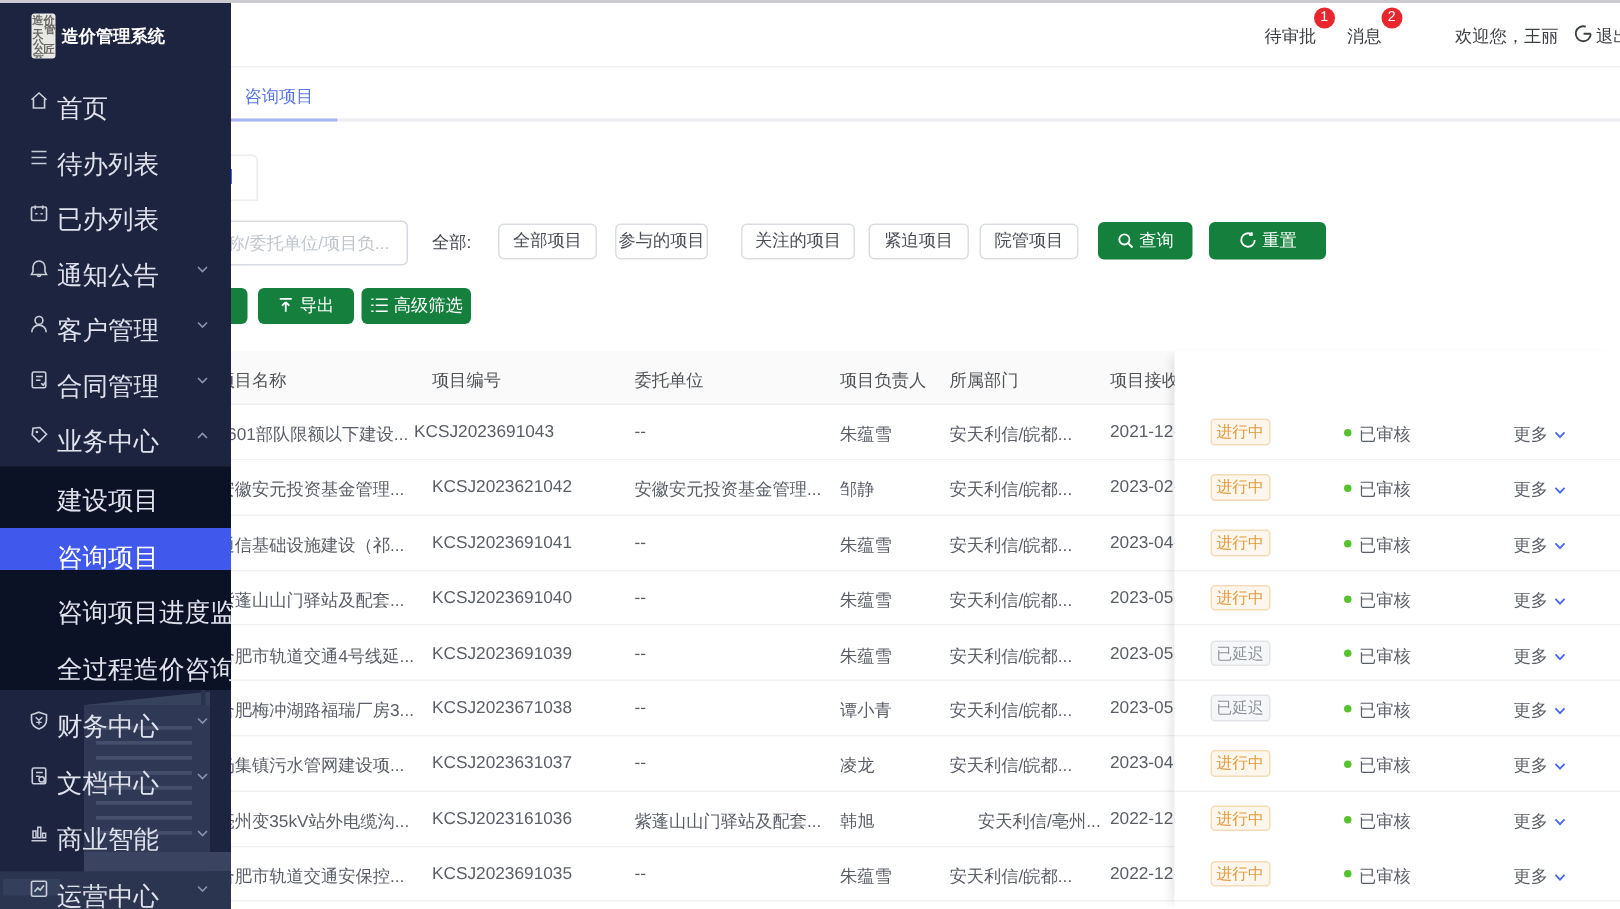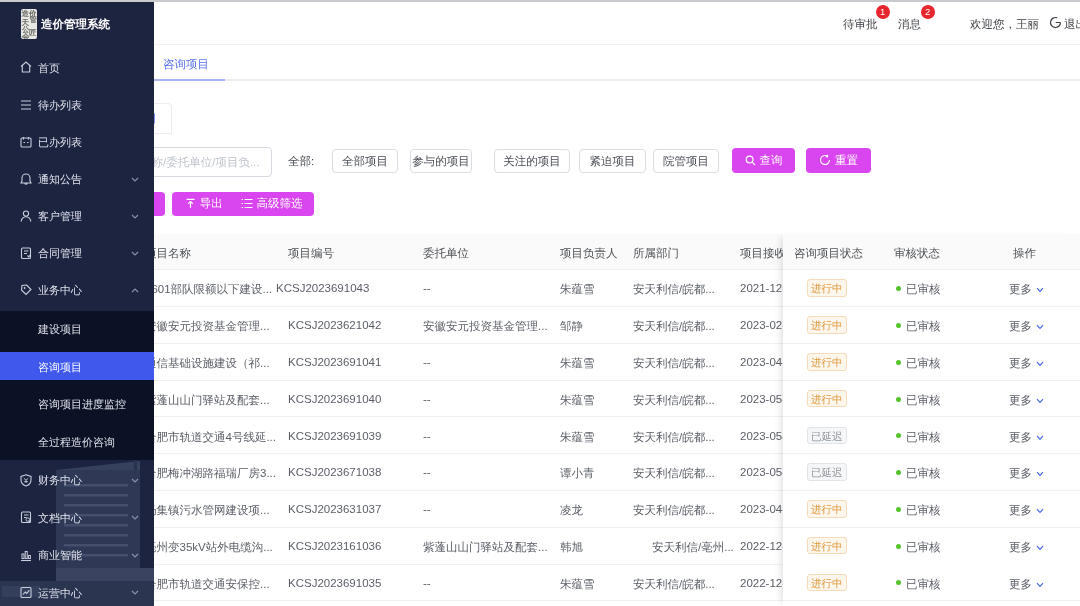--- a/index.html
+++ b/index.html
@@ -14,21 +14,21 @@
 #tagfull{position:absolute;left:0;top:79.4px;width:1080px;height:1.2px;background:#ededf2;}
 
 .ctab{position:absolute;top:103.4px;height:31.1px;border:1px solid #eaecef;border-radius:4px 4px 0 0;font-size:11.5px;line-height:29px;text-align:center;white-space:nowrap;}
 #ctab1{left:85px;width:87px;background:#fff;color:#4767ec;text-align:right;padding-right:14px;}
 #ctab2{left:173.5px;width:93px;background:#f6f7f9;color:#43474e;}
 
 #finput{position:absolute;left:85px;top:146.5px;width:187px;height:30px;border:1px solid #d7dae0;border-radius:4px;background:#fff;}
 #fph{position:absolute;left:117px;top:155px;font-size:11.5px;color:#bfc4cc;white-space:nowrap;}
 #lball{position:absolute;left:288px;top:154px;font-size:11.5px;color:#43474e;font-weight:500;}
 .chip{position:absolute;top:148.5px;height:24px;border:1px solid #dadde2;border-radius:4px;background:#fff;font-size:11.5px;line-height:22px;color:#4a4e55;text-align:center;}
-.bbtn{position:absolute;background:#d946ef;border-radius:4px;color:#fff;font-size:11.5px;display:flex;align-items:center;justify-content:center;white-space:nowrap;}
+.bbtn{position:absolute;background:#15803d;border-radius:4px;color:#fff;font-size:11.5px;display:flex;align-items:center;justify-content:center;white-space:nowrap;}
 
 #thead{position:absolute;left:64px;top:233.6px;width:1016px;height:36.7px;background:#fafafa;border-bottom:1px solid #eef0f2;}
 .hc{position:absolute;top:12px;font-size:11.5px;color:#505357;font-weight:500;white-space:nowrap;}
 .trow{position:absolute;left:64px;width:1016px;height:36.78px;border-bottom:1px solid #eef0f2;background:#fff;}
 .trow .c,.prow .c{position:absolute;top:12.2px;font-size:11.5px;color:#5a5e66;white-space:nowrap;}
 .lnk{color:#5270ec;}
 .num{font-size:10px;color:#5a5e66;top:13px;}
 .mut{color:#9aa0a8;}
 
 #pin{position:absolute;left:783px;top:233.6px;width:297px;height:372.4px;background:#fff;box-shadow:-6px 0 7px -4px rgba(0,0,0,.12);}
@@ -36,21 +36,21 @@
 .prow{position:absolute;left:0;width:297px;height:36.78px;border-bottom:1px solid #eef0f2;background:#fff;}
 .pill{display:inline-block;height:17.5px;line-height:16px;padding:0 3px;border-radius:3px;font-size:10.5px;position:relative;top:-3px;}
 .pw{background:#fdf6ec;border:1px solid #f5dcb8;color:#e09a3e;}
 .pg{background:#f5f6f7;border:1px solid #e2e4e8;color:#8f939a;}
 .dot{position:absolute;left:113px;top:16px;width:5px;height:5px;border-radius:50%;background:#56c22d;}
 .lnk2{color:#4e6cea;}
 
 #side{position:absolute;left:0;top:0;width:154px;height:606px;background:#1d2440;z-index:10;overflow:hidden;}
 #subpanel{position:absolute;left:0;top:310.7px;width:154px;height:149.8px;background:#0c1226;}
 #active{position:absolute;left:0;top:352px;width:154px;height:27.5px;background:#4059ec;}
-.mi{position:absolute;left:38px;font-size:11px;color:#dfe2ec;white-space:nowrap;}
+.mi{position:absolute;left:38px;font-size:17px;color:#dfe2ec;white-space:nowrap;}
 .mico{position:absolute;left:19px;}
 .chev{position:absolute;left:131px;}
 #logo{position:absolute;left:21px;top:9px;width:16px;height:30px;background:#e8e8e4;border-radius:2px;}
 #logotxt{position:absolute;left:41px;top:17px;font-size:11.5px;font-weight:bold;color:#fff;}
 
 #bld{position:absolute;left:0px;top:440px;width:154px;height:166px;}
 </style></head>
 <body>
 <div id="stage">
 <div style="position:absolute;left:0;top:0;width:1080px;height:1.6px;background:#cbcbcf;z-index:30"></div>
@@ -78,29 +78,29 @@
 <span id="lball">全部:</span>
 <span class="chip" style="left:332px;width:66px">全部项目</span>
 <span class="chip" style="left:410px;width:62px">参与的项目</span>
 <span class="chip" style="left:494px;width:76px">关注的项目</span>
 <span class="chip" style="left:579px;width:67px">紧迫项目</span>
 <span class="chip" style="left:653px;width:66px">院管项目</span>
 <div class="bbtn" style="left:732px;top:147.5px;width:63px;height:25px"><svg width="11" height="11" viewBox="0 0 11 11" style="margin-right:4px">
         <circle cx="4.6" cy="4.6" r="3.4" fill="none" stroke="#fff" stroke-width="1.2"></circle>
         <path d="M7.2 7.2 L10 10" stroke="#fff" stroke-width="1.2"></path>
       </svg>查询</div>
-<div class="bbtn" style="left:806px;top:147.5px;width:65px;height:25px"><svg width="12" height="12" viewBox="0 0 12 12" style="margin-right:4px">
+<div class="bbtn" style="left:806px;top:147.5px;width:78px;height:25px"><svg width="12" height="12" viewBox="0 0 12 12" style="margin-right:4px">
         <path d="M10.5 6 A4.5 4.5 0 1 1 8.4 2.2 M8.5 0.8 L8.6 2.6 L6.8 2.8" fill="none" stroke="#fff" stroke-width="1.2"></path>
       </svg>重置</div>
 
 <div class="bbtn" style="left:100px;top:191.5px;width:65px;height:24px"></div>
 <div class="bbtn" style="left:172px;top:191.5px;width:63.5px;height:24px"><svg width="11" height="11" viewBox="0 0 11 11" style="margin-right:4px">
         <path d="M1.5 1.3 H9.5 M5.5 3.4 V9.8 M5.5 3.4 L3.1 5.8 M5.5 3.4 L7.9 5.8" fill="none" stroke="#fff" stroke-width="1.2"></path>
       </svg>导出</div>
-<div class="bbtn" style="left:229px;top:191.5px;width:85px;height:24px"><svg width="12" height="11" viewBox="0 0 12 11" style="margin-right:4px">
+<div class="bbtn" style="left:241px;top:191.5px;width:73px;height:24px"><svg width="12" height="11" viewBox="0 0 12 11" style="margin-right:4px">
         <path d="M0.5 1.5 H2 M3.5 1.5 H11.5 M0.5 5.5 H2 M3.5 5.5 H11.5 M0.5 9.5 H2 M3.5 9.5 H11.5" fill="none" stroke="#fff" stroke-width="1.1"></path>
       </svg>高级筛选</div>
 
 <div id="thead">
 <span class="hc" style="left:81px">项目名称</span>
 <span class="hc" style="left:224px">项目编号</span>
 <span class="hc" style="left:359px">委托单位</span>
 <span class="hc" style="left:496px">项目负责人</span>
 <span class="hc" style="left:569px">所属部门</span>
 <span class="hc" style="left:676px">项目接收时间</span>
@@ -172,25 +172,20 @@
 <div class="trow" style="top:564.5px">
 <span class="c lnk" style="left:81px">合肥市轨道交通安保控...</span>
 <span class="c num" style="left:224px">KCSJ2023691035</span>
 <span class="c mut" style="left:359px">--</span>
 <span class="c" style="left:496px">朱蕴雪</span>
 <span class="c" style="left:569px">安天利信/皖都...</span>
 <span class="c num" style="left:676px">2022-12-26</span>
 </div>
 
 <div id="pin">
-<div id="pinhead">
-<span class="hc" style="left:11px">咨询项目状态</span>
-<span class="hc" style="left:111px">审核状态</span>
-<span class="hc" style="left:230px">操作</span>
-</div>
 <div class="prow" style="top:36.7px">
 <span class="c" style="left:24px"><span class="pill pw">进行中</span></span>
 <span class="dot"></span>
 <span class="c" style="left:123px">已审核</span>
 <span class="c lnk2" style="left:226px">更多 <svg width="8" height="6" viewBox="0 0 8 6" style="margin-left:1px">
             <path d="M1 1.2 L4 4.4 L7 1.2" fill="none" stroke="#4767ec" stroke-width="1.2"></path>
           </svg></span>
 </div>
 <div class="prow" style="top:73.5px">
 <span class="c" style="left:24px"><span class="pill pw">进行中</span></span>

